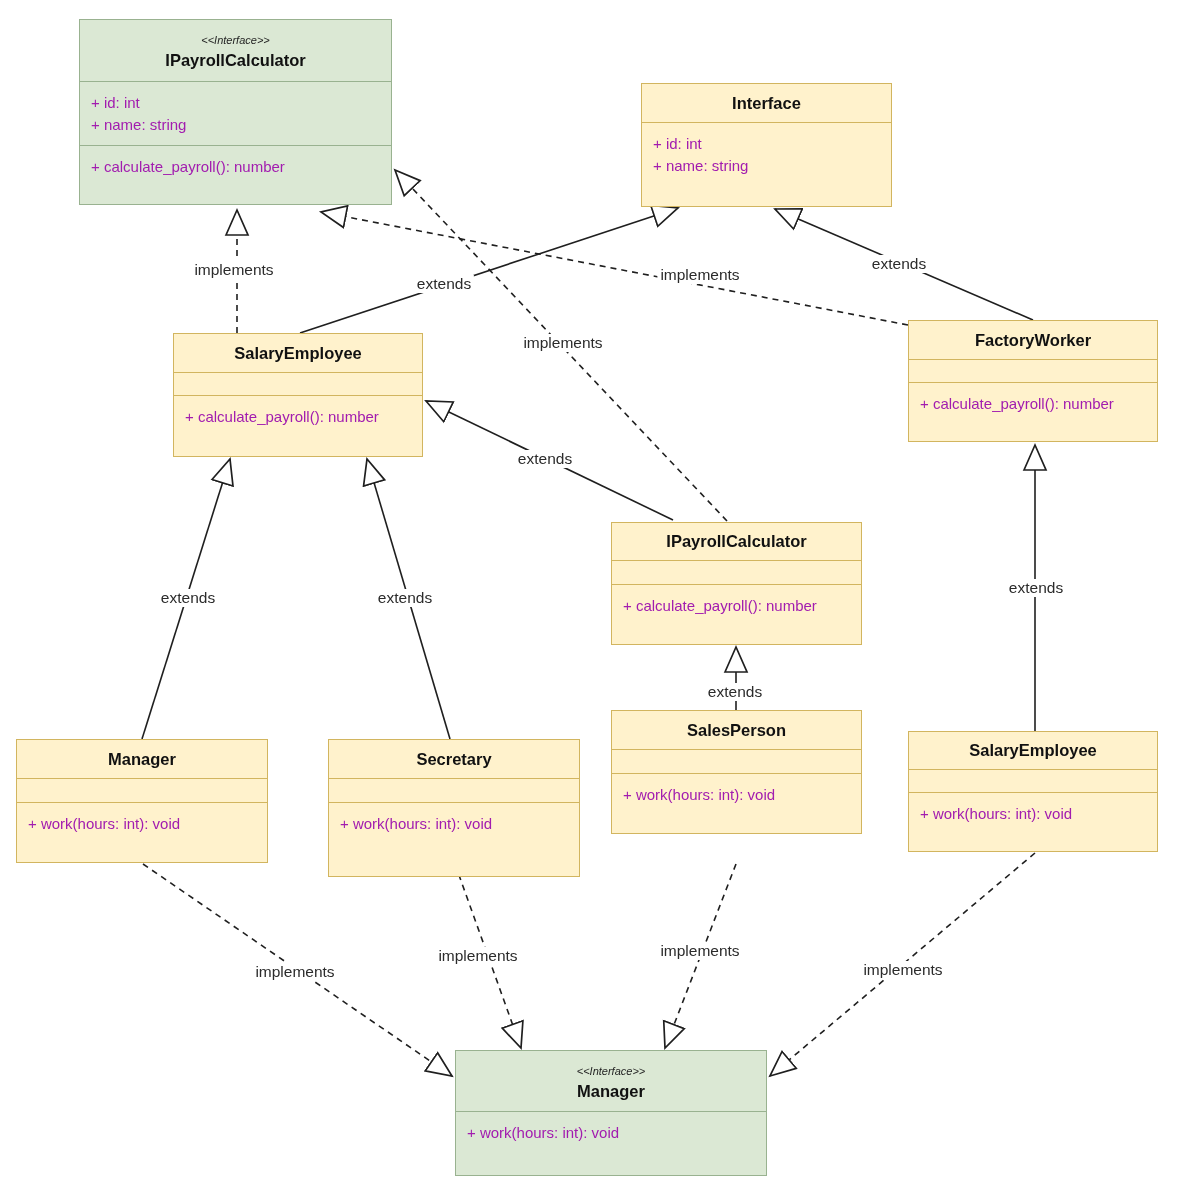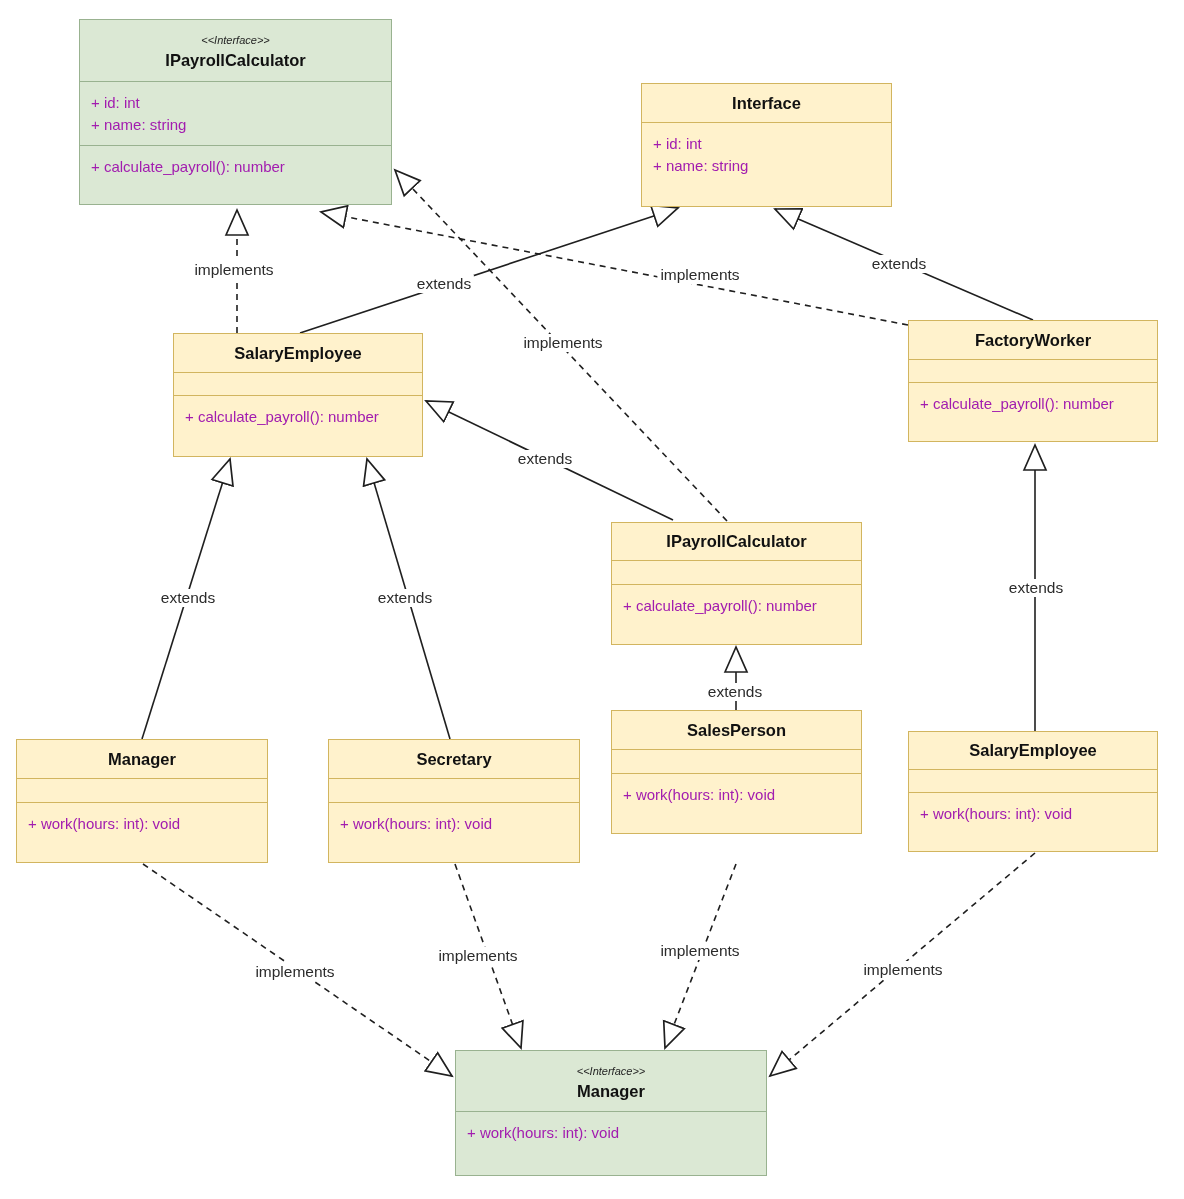--- a/index.html
+++ b/index.html
@@ -118,21 +118,21 @@
   <div class="uml-box" style="left:16px;top:739px;width:252px;height:124px">
     <div class="sec hdr" style="height:38px">
       <div class="title">Manager</div>
     </div>
     <div class="sec" style="height:24px"></div>
     <div class="sec members grow">
       <div class="memberline">+ work(hours: int): void</div>
     </div>
   </div>
 
-  <div class="uml-box" style="left:328px;top:739px;width:252px;height:124px">
+  <div class="uml-box" style="left:328px;top:739px;width:252px;height:138px">
     <div class="sec hdr" style="height:38px">
       <div class="title">Secretary</div>
     </div>
     <div class="sec" style="height:24px"></div>
     <div class="sec members grow">
       <div class="memberline">+ work(hours: int): void</div>
     </div>
   </div>
 
   <div class="uml-box" style="left:611px;top:710px;width:251px;height:124px">

